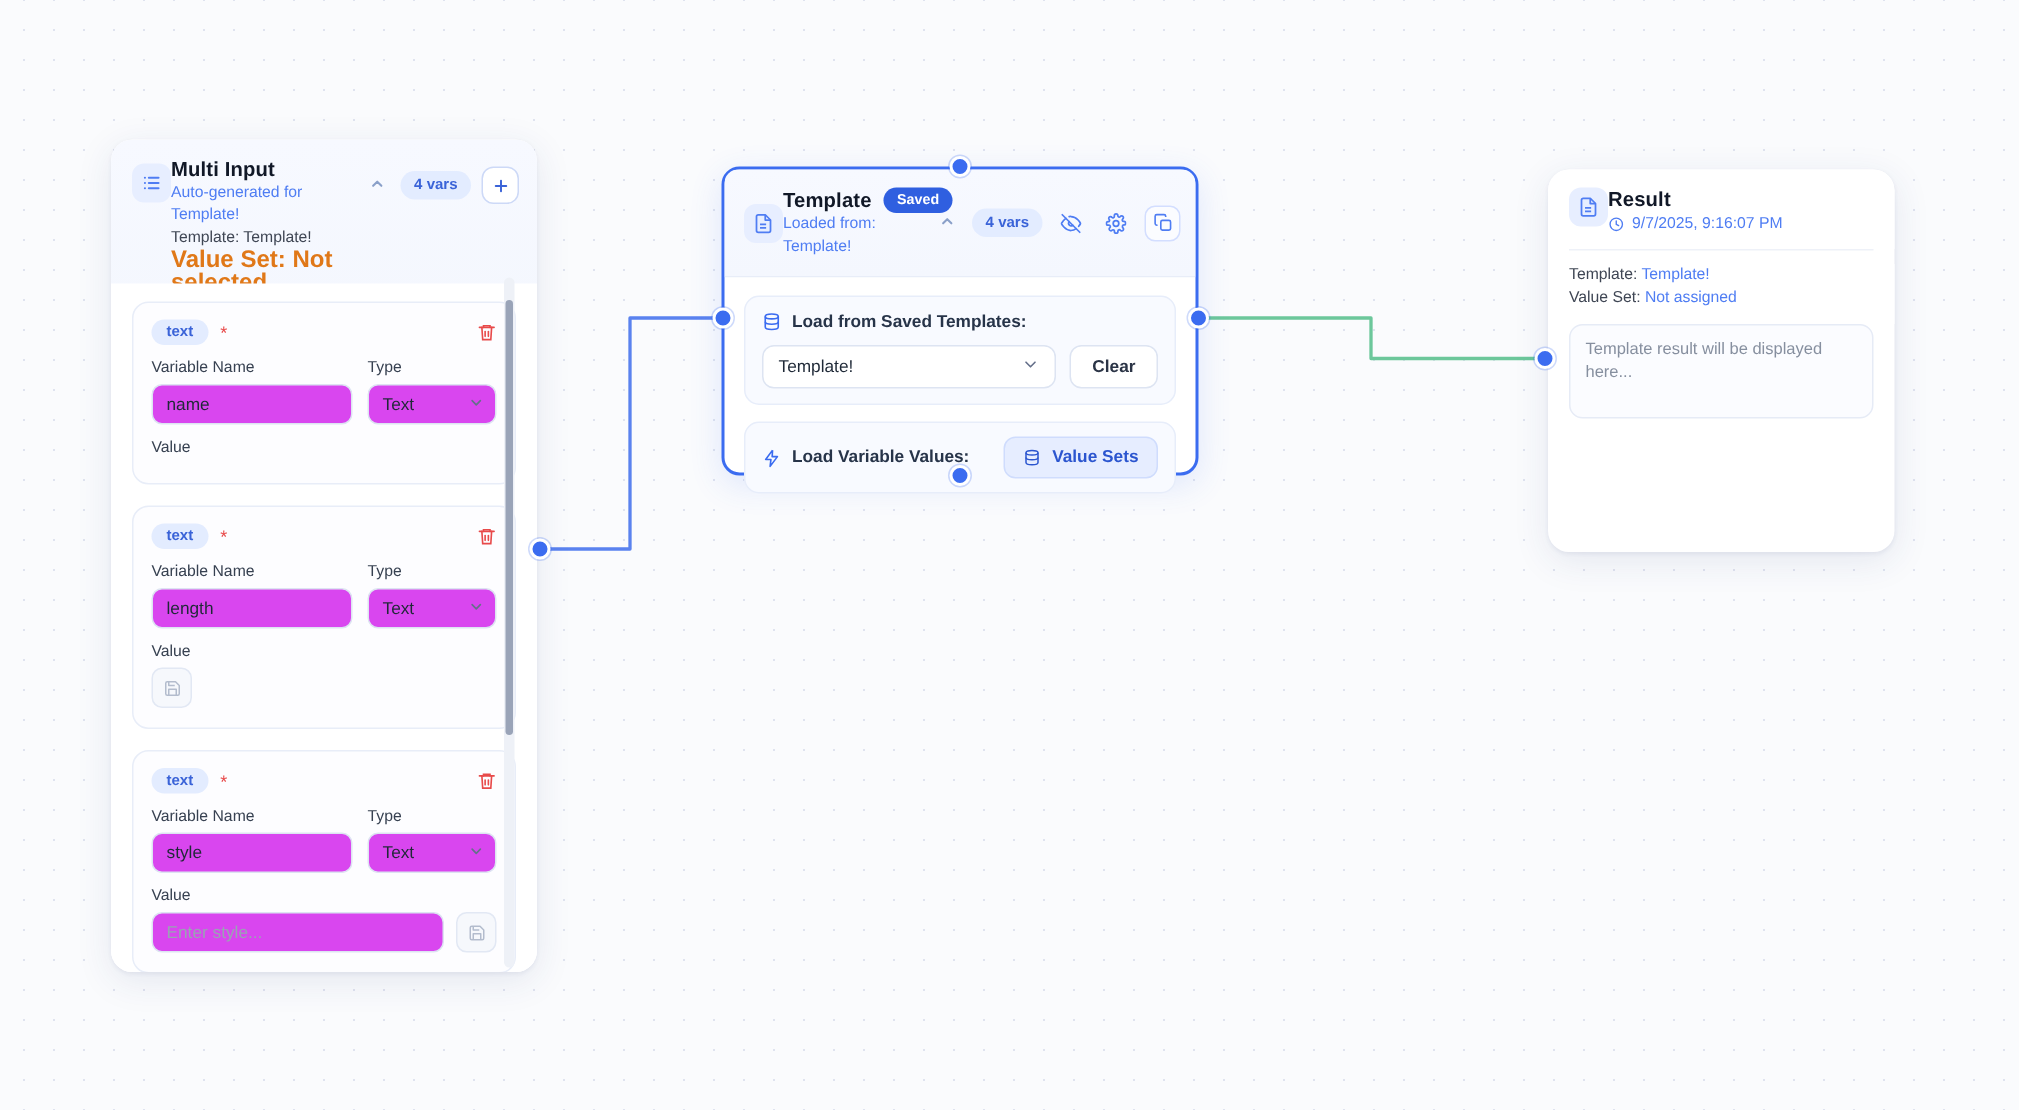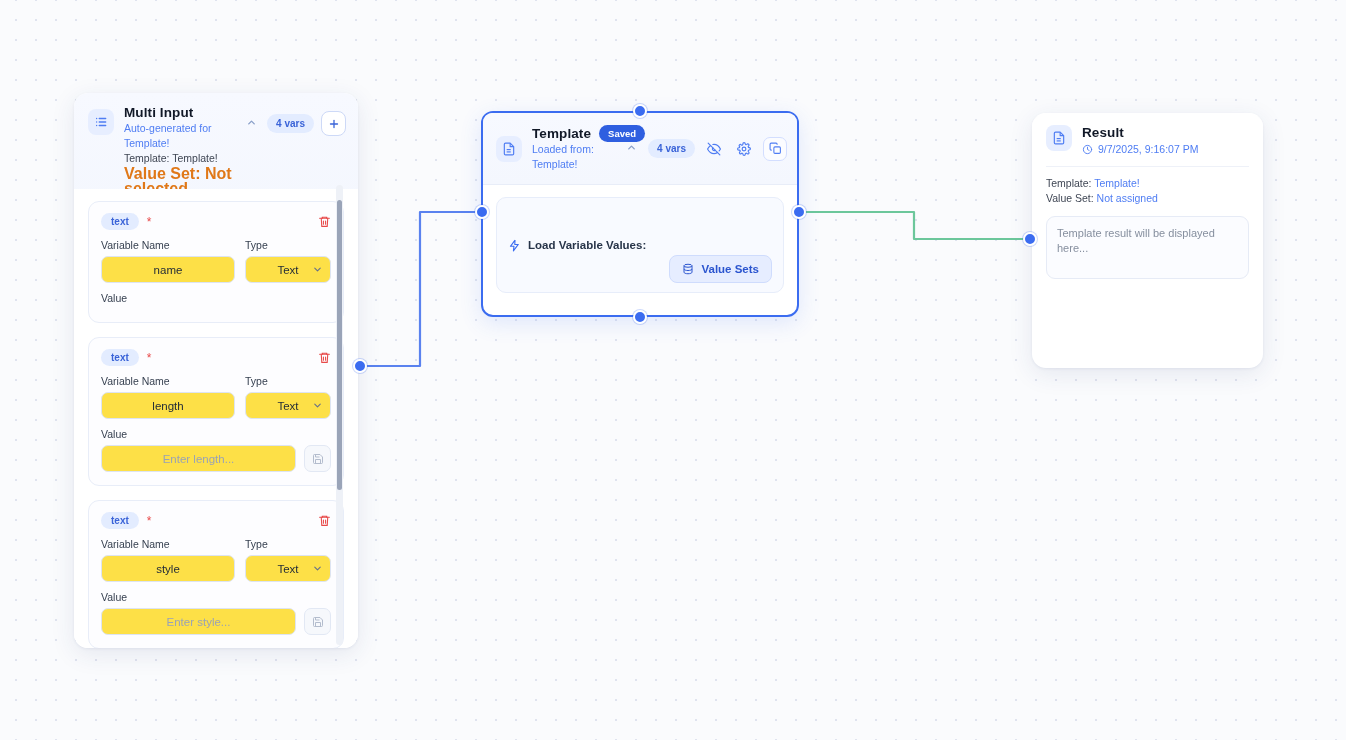--- a/index.html
+++ b/index.html
@@ -21,21 +21,21 @@
   #edges { position: absolute; inset: 0; pointer-events: none; }
 
   
   .node {
     position: absolute;
     background: #ffffff;
     border-radius: 14px;
     box-shadow: 0 6px 24px rgba(40,60,120,.10), 0 1px 3px rgba(40,60,120,.07);
   }
   .node-head {
-    display: flex; align-items: center; gap: 10px;
+    display: flex; align-items: center; 
     padding: 14px 14px 14px 16px;
     background: linear-gradient(180deg,#f7f9ff 0%, #f4f7fe 100%);
     border-radius: 14px 14px 0 0;
     border-bottom: 1px solid #e8edf8;
   }
   .sq-icon {
     width: 26px; height: 26px; flex: 0 0 26px;
     border-radius: 8px; background: #e7eeff;
     display: flex; align-items: center; justify-content: center;
     color: #4f7df3;
@@ -89,23 +89,22 @@
     border-radius: 9px; padding: 3px 10px;
   }
   .req-star { color: #e84a4a; font-size: 12px; line-height: 1; }
   .trash { margin-left: auto; color: #e84a4a; cursor: pointer; display:flex; }
   .fld-row { display: flex; gap: 10px; }
   .fld { flex: 1 1 auto; }
   .fld.type-col { flex: 0 0 86px; }
   .fld-label { font-size: 10.5px; color: #374151; margin-bottom: 5px; }
   .input {
     width: 100%; height: 27px; border: 1px solid #dde4f2; border-radius: 7px;
-    background: #fde047; font-size: 11.5px; color: #1f2937; padding: 0 9px;
+    background: #d946ef; font-size: 11.5px; color: #1f2937; padding: 0 9px;
     font-family: "Liberation Sans", sans-serif;
-    text-align: center;
   }
   .input::placeholder { color: #9aa3b4; }
   .select-wrap { position: relative; }
   .select-wrap .cv {
     position: absolute; right: 8px; top: 50%; transform: translateY(-50%);
     color: #65708a; pointer-events: none;
   }
   .val-row { display: flex; gap: 8px; align-items: center; margin-top: 5px; }
   .save-sq {
     width: 27px; height: 27px; flex: 0 0 27px; border: 1px solid #e2e8f4;
@@ -154,21 +153,21 @@
     height: 29px; padding: 0 14px; border: 1px solid #dde4f2; border-radius: 8px;
     background: #fff; font-size: 11.5px; color: #2b3446; font-weight: 600;
     display: flex; align-items: center; cursor: pointer;
   }
   .panel.inline { display: flex; align-items: center; padding: 9px 11px; }
   .panel.inline .panel-label { margin-bottom: 0; }
   .vs-btn {
     margin-left: auto; display: flex; align-items: center; gap: 7px;
     background: #e6edff; border: 1px solid #cfdcfd; color: #2b55cf;
     font-size: 11.5px; font-weight: 700; border-radius: 8px;
-    height: 28px; padding: 0 12px; cursor: pointer; margin-top: 48px;
+    height: 28px; padding: 0 12px; cursor: pointer;
   }
 
   
   #result-node { left: 1032px; top: 113px; width: 231px; height: 255px; }
   #result-node .node-head { padding: 12px 12px 11px 14px; align-items: flex-start; background: #ffffff; border-bottom: none; }
   .res-meta { padding: 0 14px 10px 14px; background: #fff; }
   .res-divider { height: 1px; background: #eef1f8; margin: 0 14px 9px 14px; }
   .ts { display: flex; align-items: center; gap: 5px; font-size: 10.5px; color: #4f7df3; margin-top: 2px; }
   .res-content-hd {
     font-size: 11.5px; color: #273449; padding: 10px 14px 8px 14px;
@@ -303,21 +302,20 @@
             <span class="cv">
               <svg width="11" height="11" viewBox="0 0 24 24" fill="none" stroke="currentColor" stroke-width="2.4" stroke-linecap="round" stroke-linejoin="round">
                   <polyline points="6 9 12 15 18 9"></polyline>
                 </svg>
             </span>
           </div>
         </div>
       </div>
       <div class="fld-label" style="margin-top:9px">Value</div>
       <div class="val-row">
-        <input class="input" placeholder="Enter length..." style="">
         <span class="save-sq">
           <svg width="12" height="12" viewBox="0 0 24 24" fill="none" stroke="currentColor" stroke-width="2" stroke-linejoin="round">
               <path d="M19 21H5a2 2 0 0 1-2-2V5a2 2 0 0 1 2-2h11l5 5v11a2 2 0 0 1-2 2z"></path>
               <polyline points="17 21 17 13 7 13 7 21"></polyline>
               <polyline points="7 3 7 8 15 8"></polyline>
             </svg>
         </span>
       </div>
     </div>
 
@@ -412,20 +410,43 @@
       <span class="icon-btn boxed">
         <svg width="13" height="13" viewBox="0 0 24 24" fill="none" stroke="currentColor" stroke-width="2" stroke-linejoin="round">
             <rect x="9" y="9" width="12" height="12" rx="2"></rect>
             <path d="M5 15H4a2 2 0 0 1-2-2V4a2 2 0 0 1 2-2h9a2 2 0 0 1 2 2v1"></path>
           </svg>
       </span>
     </div>
   </div>
 
   <div class="tpl-body">
+    <div class="panel">
+      <div class="panel-label">
+        <span class="li">
+          <svg width="13" height="13" viewBox="0 0 24 24" fill="none" stroke="currentColor" stroke-width="2">
+              <ellipse cx="12" cy="5.5" rx="8" ry="3"></ellipse>
+              <path d="M4 5.5v13c0 1.7 3.6 3 8 3s8-1.3 8-3v-13"></path>
+              <path d="M4 12c0 1.7 3.6 3 8 3s8-1.3 8-3"></path>
+            </svg>
+        </span>
+        <span>Load from Saved Templates:</span>
+      </div>
+      <div class="tpl-row">
+        <div class="tpl-select">
+          <span>Template!</span>
+          <span class="cv">
+            <svg width="12" height="12" viewBox="0 0 24 24" fill="none" stroke="currentColor" stroke-width="2.2" stroke-linecap="round" stroke-linejoin="round">
+                <polyline points="6 9 12 15 18 9"></polyline>
+              </svg>
+          </span>
+        </div>
+        <div class="clear-btn">Clear</div>
+      </div>
+    </div>
 
     <div class="panel inline">
       <div class="panel-label">
         <span class="li">
           <svg width="13" height="13" viewBox="0 0 24 24" fill="none" stroke="currentColor" stroke-width="2" stroke-linejoin="round">
               <polyline points="13 2 4.5 13.5 11 13.5 10 22 19 10 12.5 10 13 2"></polyline>
             </svg>
         </span>
         <span>Load Variable Values:</span>
       </div>

